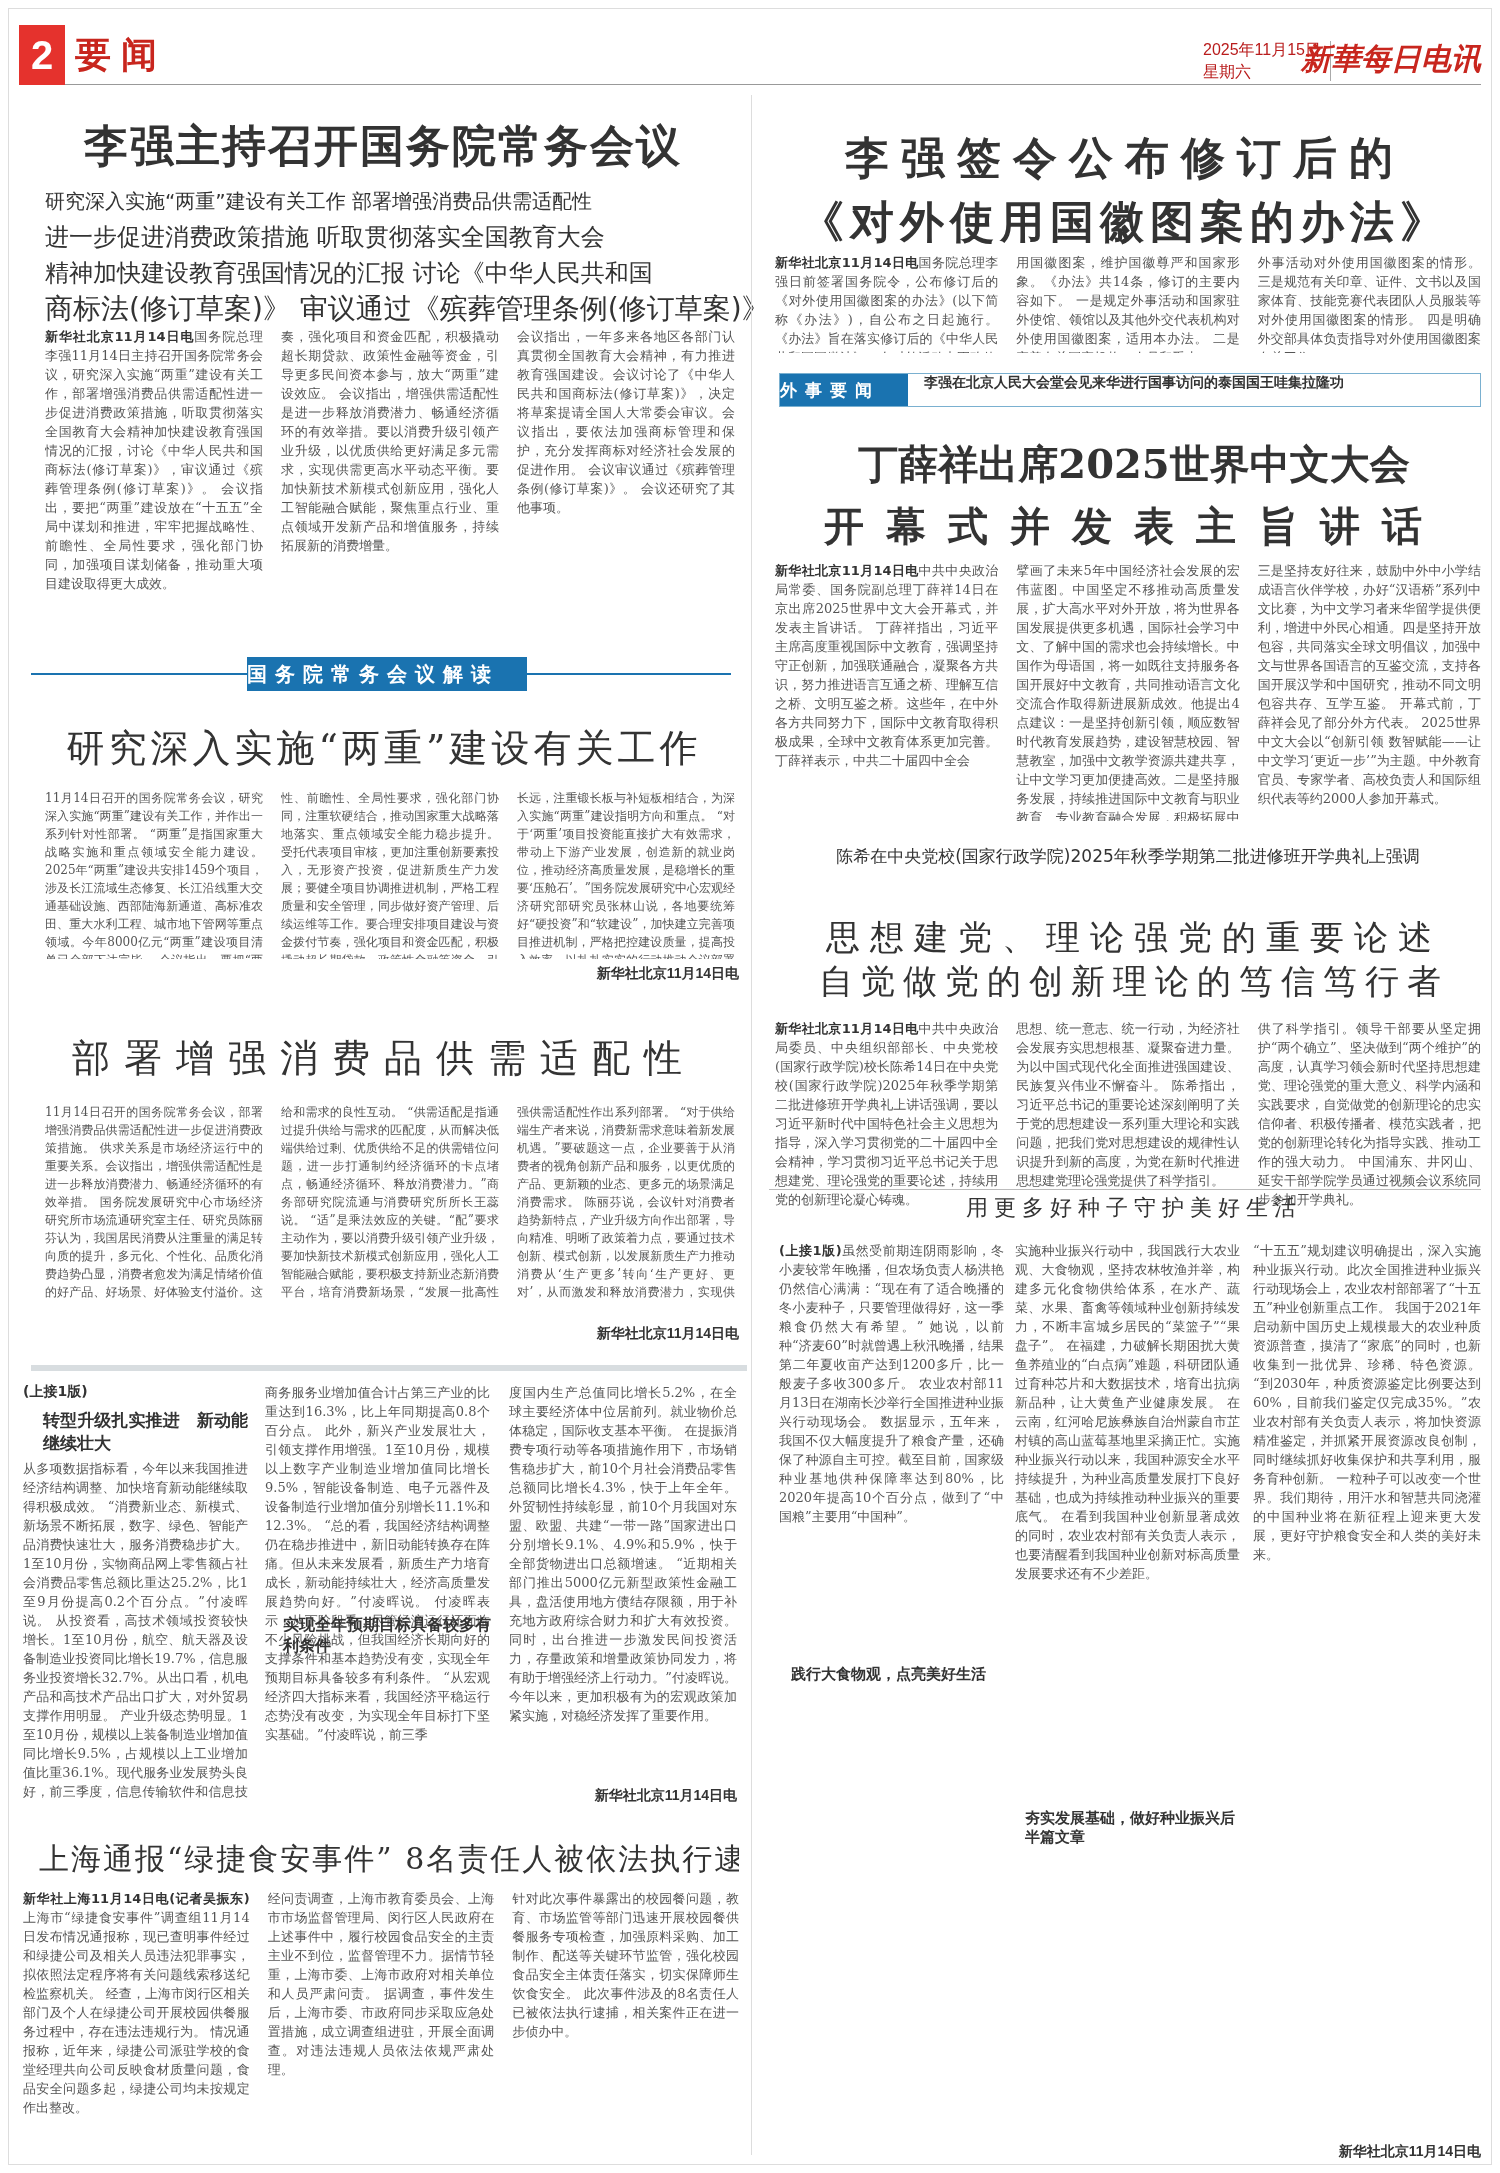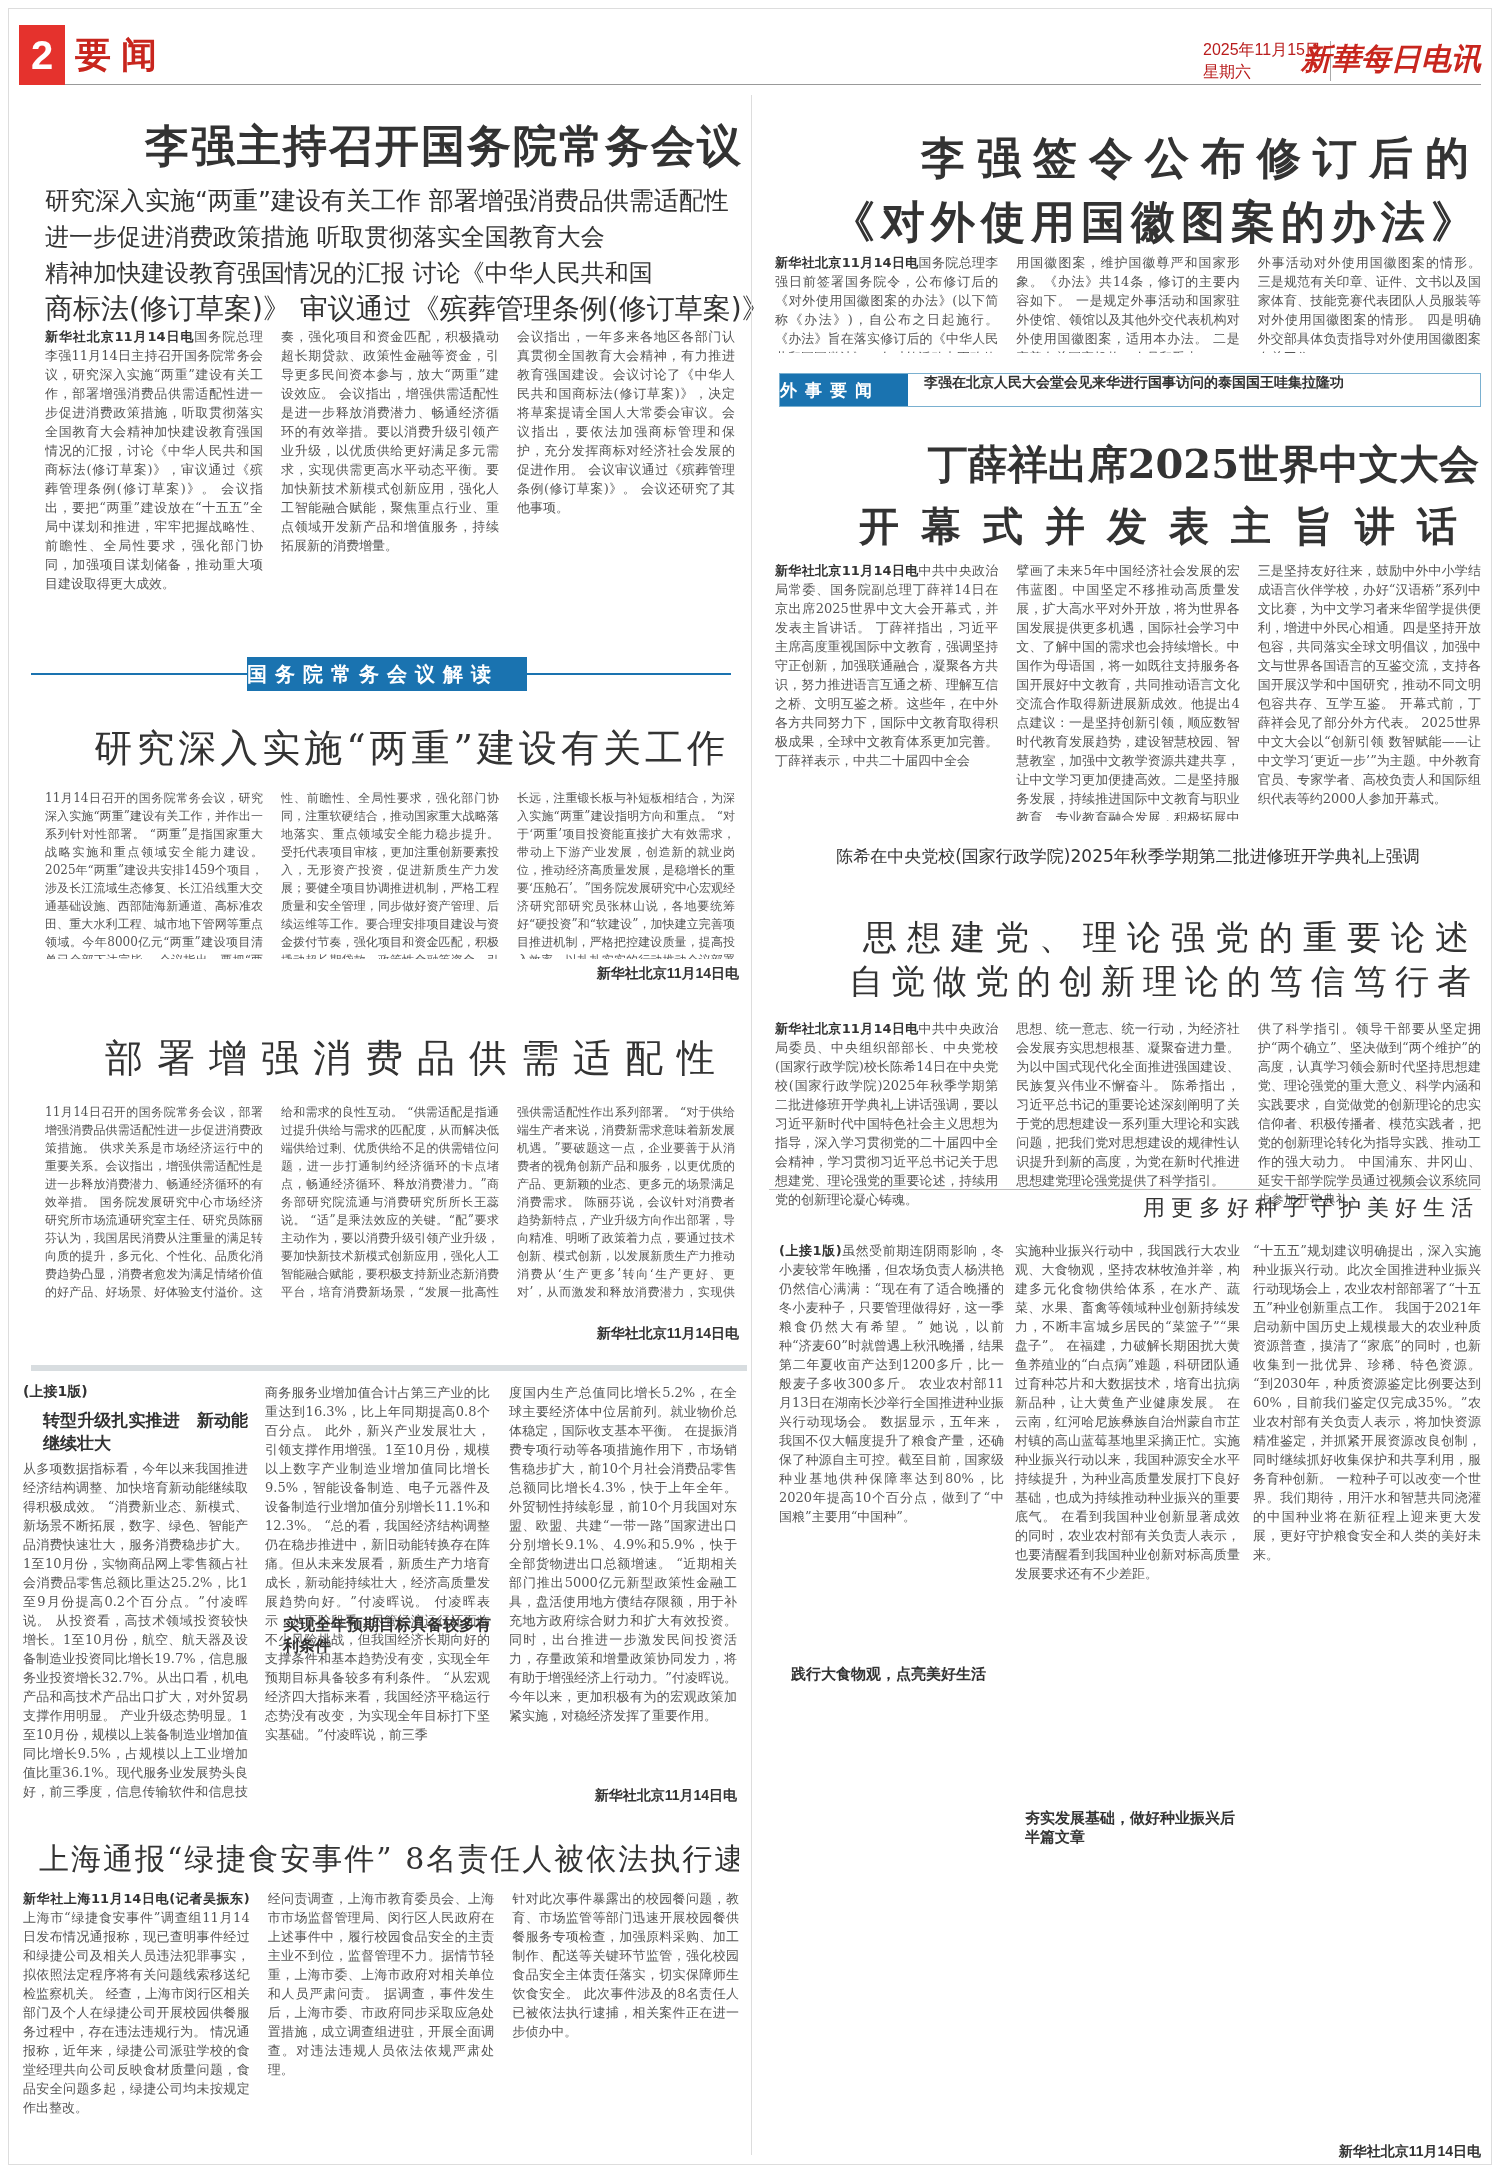--- a/index.html
+++ b/index.html
@@ -6,21 +6,21 @@
 html,body{width:1500px;height:2173px;background:#fff;overflow:hidden}
 body{font-family:"DejaVu Serif",serif;color:#333;position:relative}
 .page{position:absolute;left:8px;top:8px;width:1484px;height:2157px;border:1px solid #ddd}
 .mast{position:absolute;left:10px;top:16px;width:1462px;height:60px;border-bottom:1px solid #999}
 .pgnum{position:absolute;left:0;top:0;width:46px;height:60px;background:#e5322d;color:#fff;font:bold 40px "Liberation Sans",sans-serif;text-align:center;line-height:60px}
 .section{position:absolute;left:56px;top:6px;color:#c8261e;font:bold 36px "DejaVu Serif",serif;letter-spacing:10px}
 .date{position:absolute;right:160px;top:14px;text-align:left;font:16px "Liberation Sans",sans-serif;color:#b91c1c;line-height:22px}
 .vsep{position:absolute;right:150px;top:16px;width:1px;height:40px;background:#aaa}
 .brand{position:absolute;right:0;top:14px;color:#c8261e;font:bold italic 30px "DejaVu Serif",serif}
 .abs{position:absolute}
-.hl{font-family:"DejaVu Serif",serif;font-weight:bold;color:#333;text-align:right;white-space:nowrap;overflow:hidden}
+.hl{font-family:"DejaVu Serif",serif;font-weight:bold;color:#333;text-align:center;white-space:nowrap;overflow:hidden}
 .sub{font-family:"DejaVu Sans",sans-serif;color:#333;white-space:nowrap}
 .body{font-family:"DejaVu Serif",serif;font-size:13px;line-height:19px;color:#555;text-align:justify;overflow:hidden}
 .body b{color:#333;font-family:"DejaVu Sans",sans-serif}
 .cols3{display:flex;gap:18px}
 .cols3>div{flex:1}
 .bar{background:#1a73b0;color:#fff;font:bold 20px "DejaVu Sans",sans-serif;letter-spacing:8px}
 .line{background:#1a73b0;height:2px}
 .hrule{height:1px;background:#bbb}
 .box{border:1px solid #bbb}
 .grayband{background:#d8dde0;height:6px}
@@ -38,21 +38,21 @@
     <div class="date">
       <div>2025年11月15日</div>
       <div>星期六</div>
     </div>
     <div class="vsep"></div>
     <div class="brand">新華每日电讯</div>
   </div>
 
   <div class="abs hl" style="left:14px;top:108px;width:720px;font-size:44px;letter-spacing:2px">李强主持召开国务院常务会议</div>
   <div class="abs" style="left:36px;top:174px;width:690px">
-    <div class="sub" style="font-size:25px;line-height:36px">研究深入实施“两重”建设有关工作 部署增强消费品供需适配性</div>
+    <div class="sub" style="font-size:20px;line-height:36px">研究深入实施“两重”建设有关工作 部署增强消费品供需适配性</div>
     <div class="sub" style="font-size:24px;line-height:36px">进一步促进消费政策措施 听取贯彻落实全国教育大会</div>
     <div class="sub" style="font-size:24px;line-height:36px">精神加快建设教育强国情况的汇报 讨论《中华人民共和国</div>
     <div class="sub" style="font-size:28px;line-height:36px">商标法(修订草案)》 审议通过《殡葬管理条例(修订草案)》</div>
   </div>
   <div class="abs cols3" style="left:36px;top:318px;width:690px;height:310px">
     <div class="body"><b>新华社北京11月14日电</b><span>国务院总理李强11月14日主持召开国务院常务会议，研究深入实施“两重”建设有关工作，部署增强消费品供需适配性进一步促进消费政策措施，听取贯彻落实全国教育大会精神加快建设教育强国情况的汇报，讨论《中华人民共和国商标法(修订草案)》，审议通过《殡葬管理条例(修订草案)》。
 会议指出，要把“两重”建设放在“十五五”全局中谋划和推进，牢牢把握战略性、前瞻性、全局性要求，强化部门协同，加强项目谋划储备，推动重大项目建设取得更大成效。</span></div>
     <div class="body">奏，强化项目和资金匹配，积极撬动超长期贷款、政策性金融等资金，引导更多民间资本参与，放大“两重”建设效应。
 会议指出，增强供需适配性是进一步释放消费潜力、畅通经济循环的有效举措。要以消费升级引领产业升级，以优质供给更好满足多元需求，实现供需更高水平动态平衡。要加快新技术新模式创新应用，强化人工智能融合赋能，聚焦重点行业、重点领域开发新产品和增值服务，持续拓展新的消费增量。</div>
     <div class="body">会议指出，一年多来各地区各部门认真贯彻全国教育大会精神，有力推进教育强国建设。会议讨论了《中华人民共和国商标法(修订草案)》，决定将草案提请全国人大常委会审议。会议指出，要依法加强商标管理和保护，充分发挥商标对经济社会发展的促进作用。

